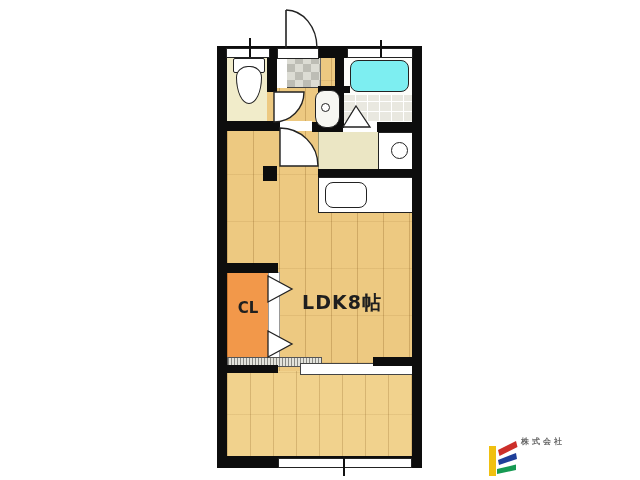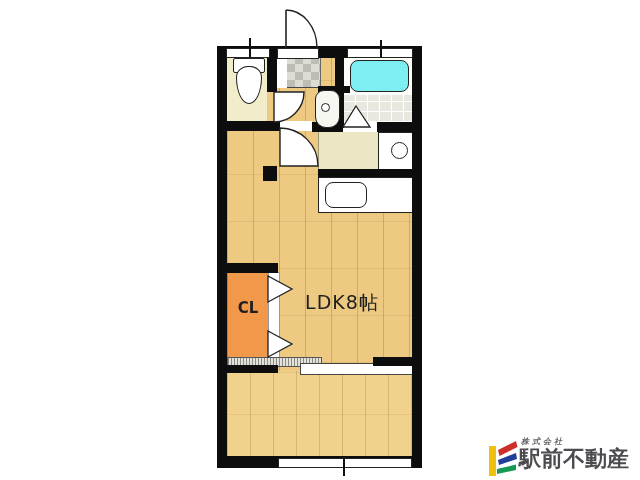--- a/index.html
+++ b/index.html
@@ -52,25 +52,25 @@
     border:1px solid #555;
   }
   .slide-panel{position:absolute;background:#fff;border:1px solid #444;}
   
   .tank{position:absolute;background:#fff;border:1.5px solid #222;border-radius:2px;}
   .bowl{position:absolute;background:#fff;border:1.5px solid #222;
         border-radius:46% 46% 50% 50% / 30% 30% 70% 70%;}
   .basin{position:absolute;background:#f7f7f2;border:1.5px solid #222;border-radius:9px 9px 11px 11px;}
   .basin-drain{position:absolute;background:#fff;border:1.2px solid #222;border-radius:50%;}
   .room-label{position:absolute;transform:translate(-50%,-50%);color:#1f1f1f;white-space:nowrap;}
-  .label-ldk{font-size:19px;font-weight:400;letter-spacing:1px;}
+  .label-ldk{font-size:19px;font-weight:700;letter-spacing:1px;}
   .label-cl{font-size:15px;font-weight:600;}
   .label-west{font-size:17px;font-weight:600;letter-spacing:1px;}
   
-  .logo-prefix{position:absolute;font-size:8px;letter-spacing:3px;color:#666;font-weight:600;font-style:italic;}
+  .logo-prefix{position:absolute;font-size:8px;letter-spacing:3px;color:#666;font-weight:600;}
   .logo-name{position:absolute;font-size:22px;font-weight:700;color:#4c4c50;letter-spacing:0px;}
   svg{position:absolute;left:0;top:0;pointer-events:none;}
 </style>
 </head>
 <body>
 
 <div id="canvas">
 
   <div class="wood" style="left:227px;top:56px;width:185px;height:401px;"></div>
 
@@ -145,15 +145,14 @@
 
   <svg width="640" height="480" viewBox="0 0 640 480">
     <g>
       <rect x="489" y="446" width="7" height="30" fill="#f0c010"></rect>
       <polygon points="498,450 516,441 517.5,447 499.5,456" fill="#cc2f2a"></polygon>
       <polygon points="498,460 516,453 517,459 499,465" fill="#1f3f99"></polygon>
       <polygon points="497,469 516,464.5 516,470 497,474" fill="#169a53"></polygon>
     </g>
   </svg>
   <div class="logo-prefix" style="left:521px;top:436px;">株式会社</div>
-  <div class="logo-name" style="left:519px;top:444px;">駅前不動産</div>
 
 </div>
 
 </body></html>

